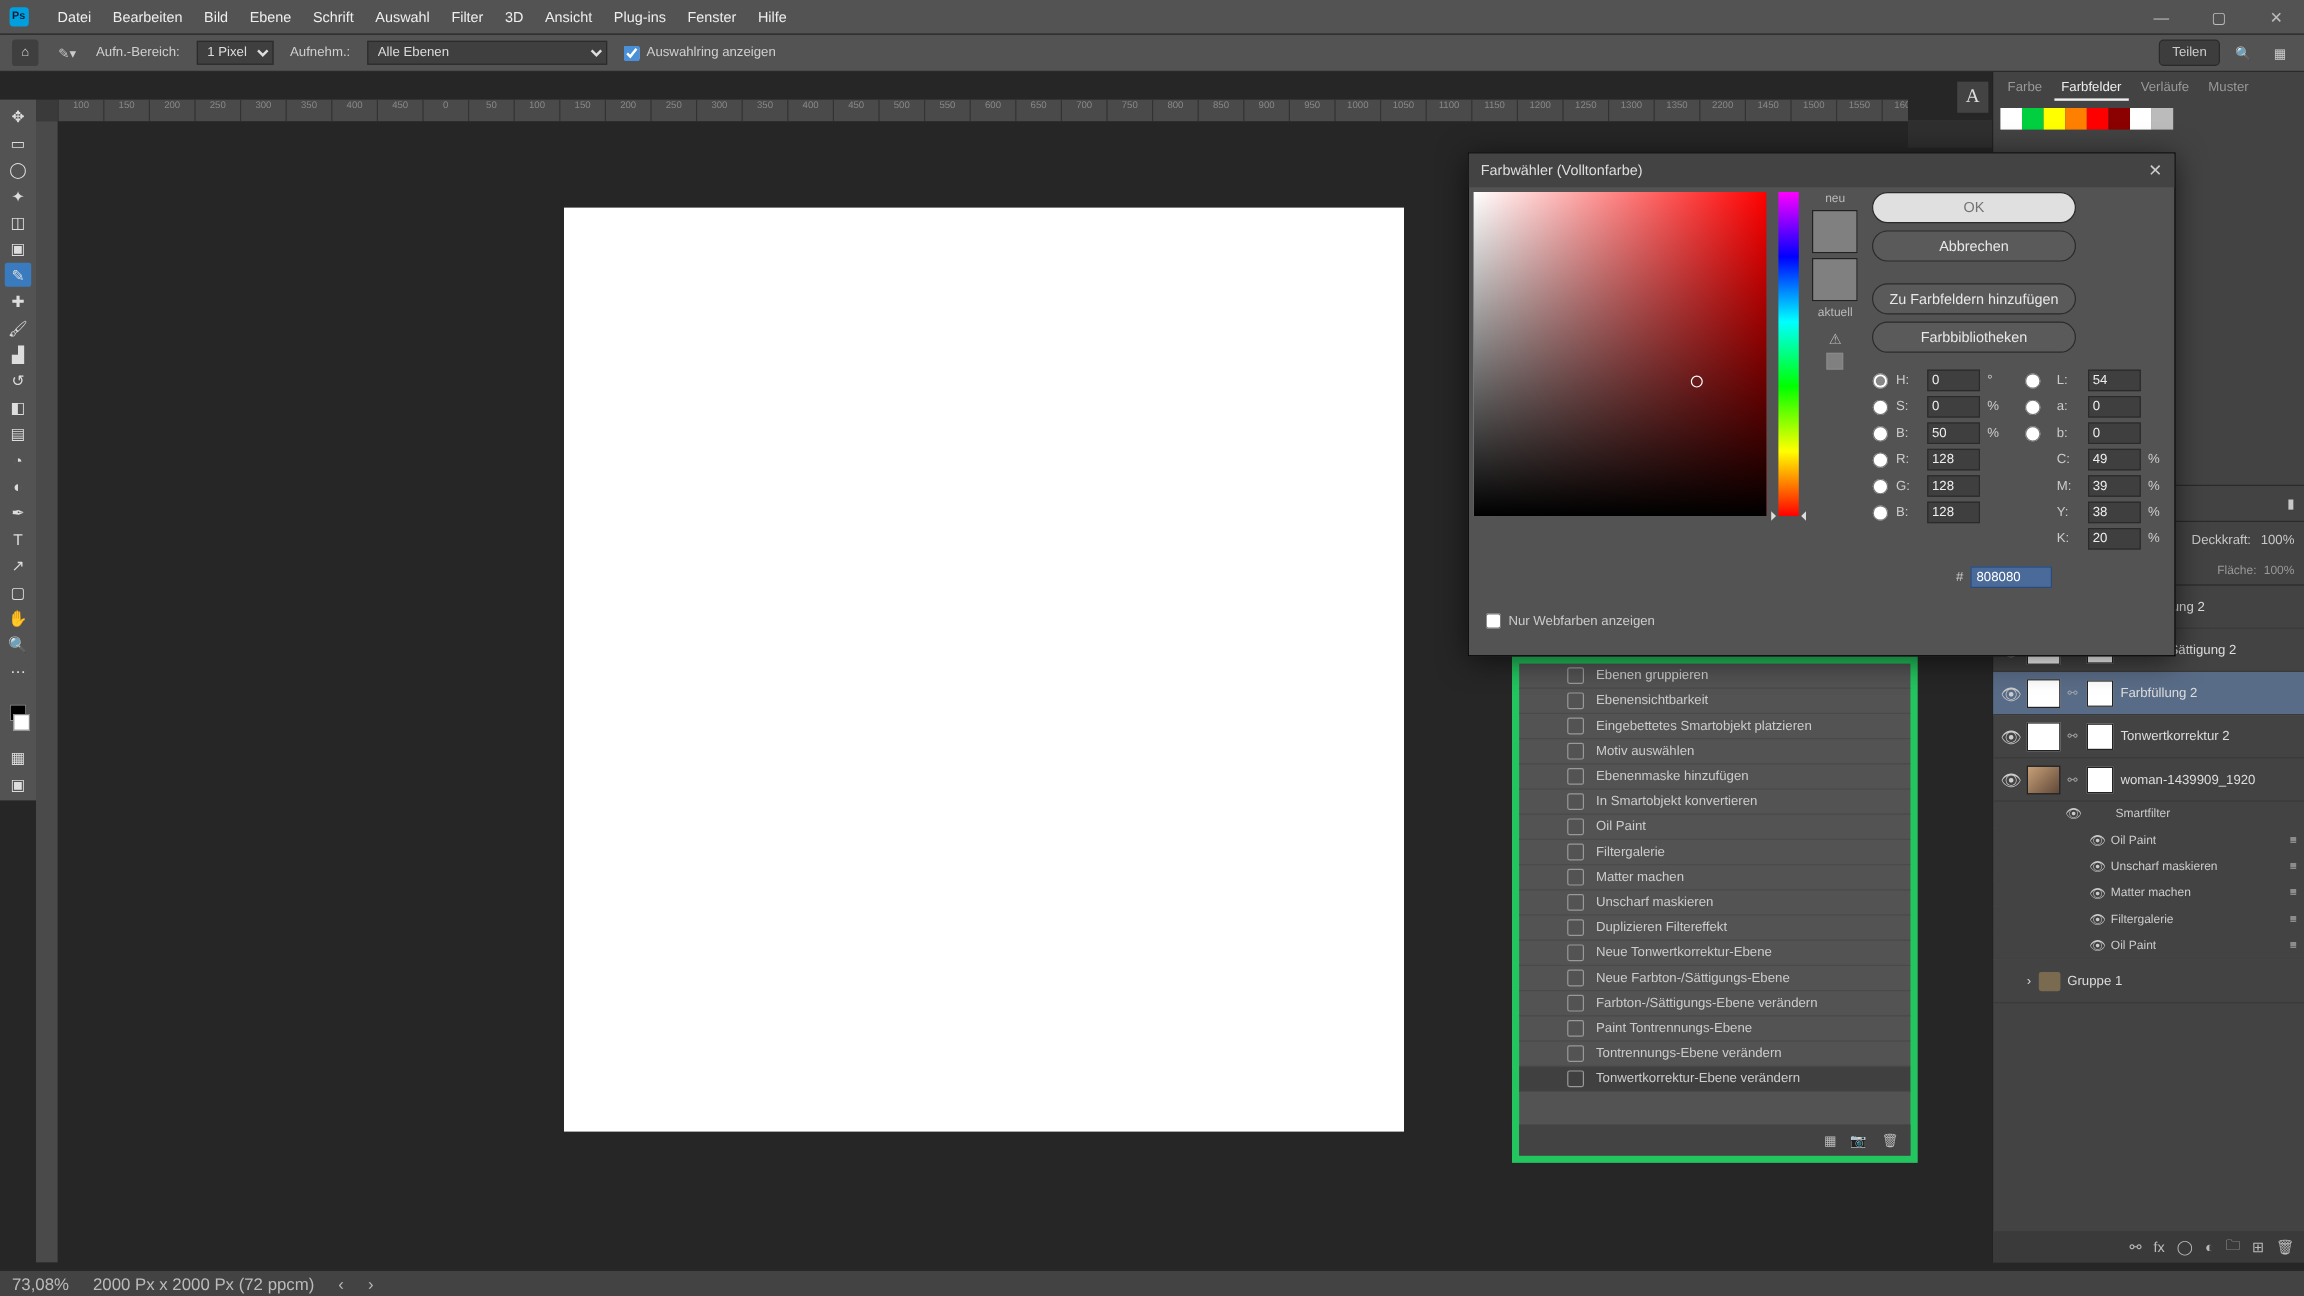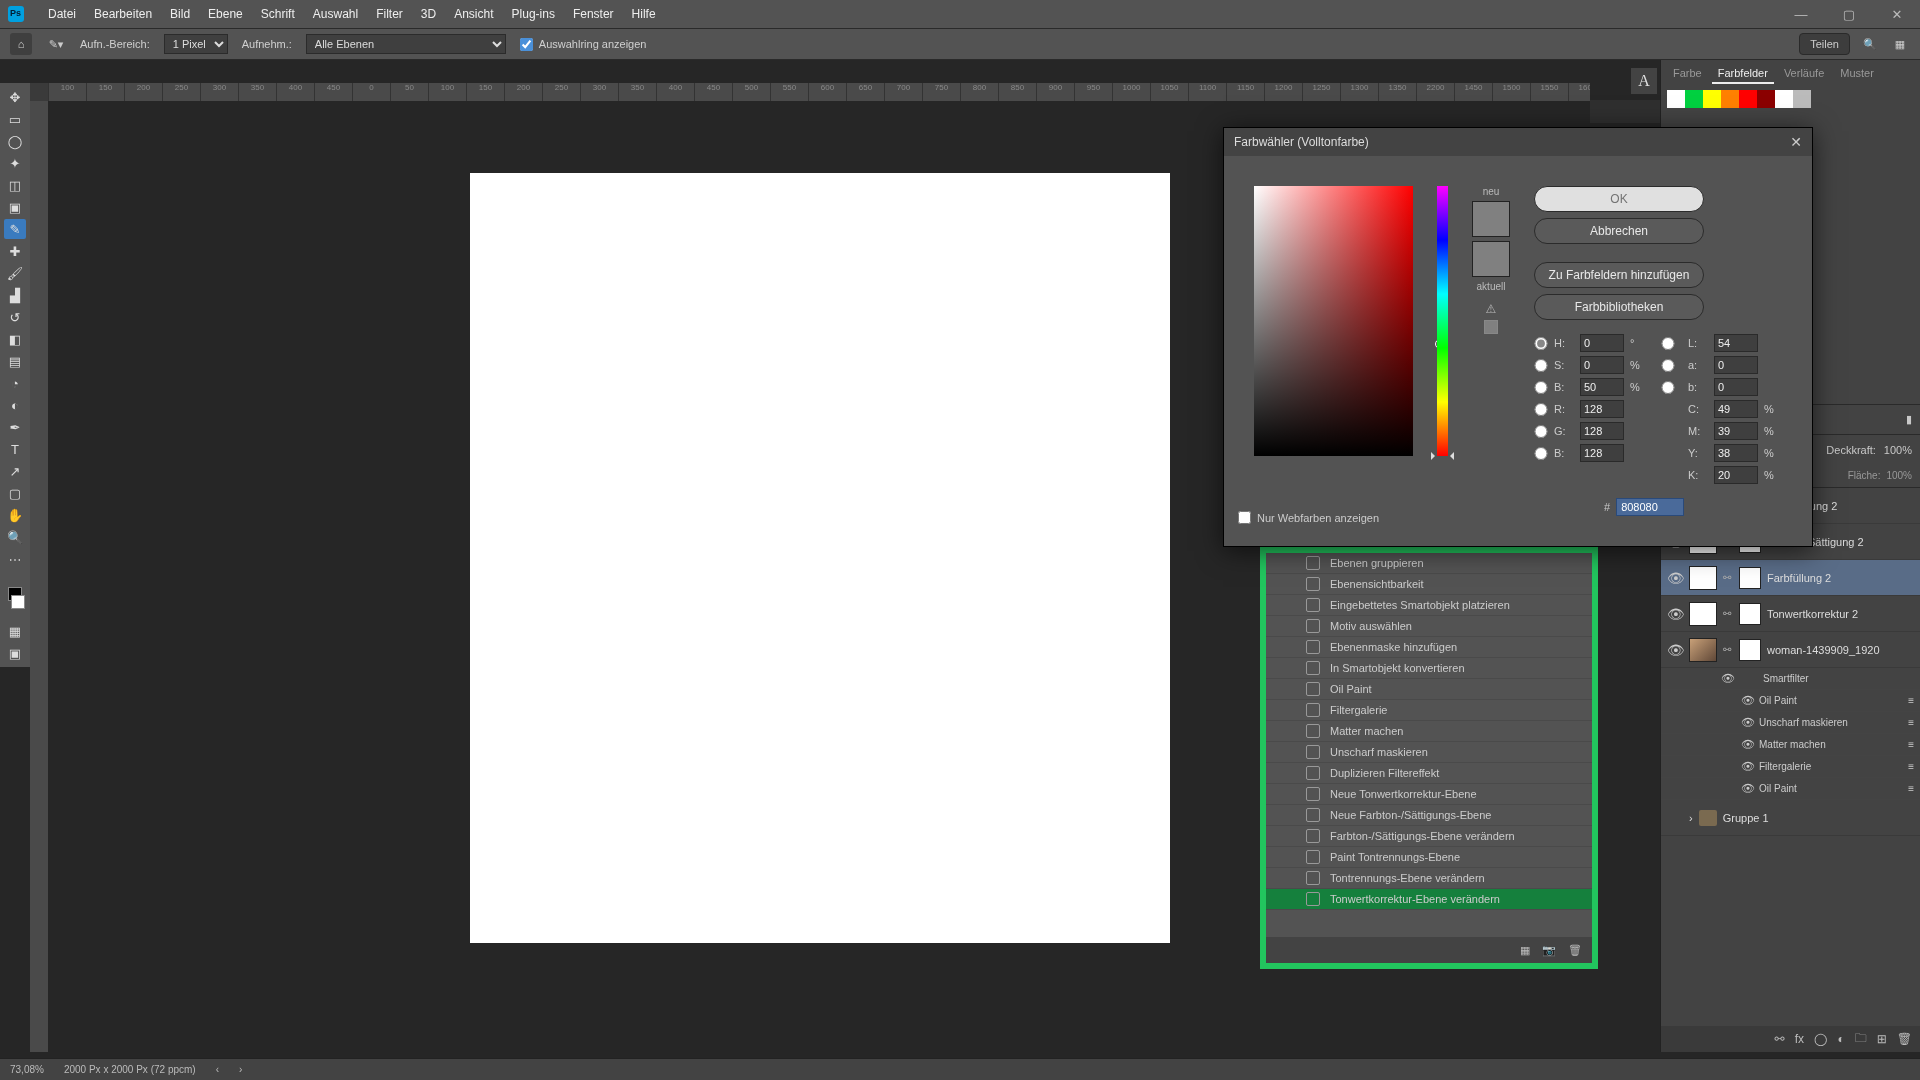--- a/index.html
+++ b/index.html
@@ -39,21 +39,21 @@
 .ruler-h span { flex:none; width:38px; text-align:center; border-left:1px solid #333; }
 .ruler-v { position:absolute; left:0; top:18px; width:18px; bottom:0; background:#4a4a4a; }
 .ruler-corner { position:absolute; left:0; top:0; width:18px; height:18px; background:#3a3a3a; }
 .canvas { position:absolute; left: 440px; top: 90px; width: 700px; height: 770px; background:#fff; }
 
 
 .actions-panel { position:absolute; left: 1260px; top: 547px; width: 338px; height: 422px; background:#535353; border:6px solid #22c55e; }
 .actions-list { overflow:hidden; }
 .action-row { display:flex; align-items:center; gap:10px; padding:3px 8px 3px 40px; font-size:11px; color:#ccc; border-bottom:1px solid #4a4a4a; }
 .action-row .icn { width:14px; height:14px; border:1px solid #999; border-radius:2px; }
-.action-row.sel { background:#15803d; }
+.action-row.sel { background:#404040; }
 .actions-bottom { position:absolute; bottom:0; left:0; right:0; height:26px; background:#434343; display:flex; align-items:center; justify-content:flex-end; gap:12px; padding:0 10px; color:#bbb; }
 
 
 .rightcol { position:absolute; right:0; top:60px; width:260px; bottom:28px; background:#434343; border-left:1px solid #222; }
 .panel-tabs { display:flex; gap:4px; padding:4px 6px 0 6px; font-size:11px; color:#999; }
 .panel-tabs span { padding:3px 6px; }
 .panel-tabs span.active { color:#eee; border-bottom:2px solid #eee; }
 .swatch-row { display:flex; gap:0; padding:6px; }
 .swatch-row div { width:18px; height:18px; }
 .layers-hdr { height:30px; padding:4px 8px; display:flex; align-items:center; gap:8px; border-top:1px solid #2a2a2a; }
@@ -67,41 +67,41 @@
 .layer .link { width:10px; color:#aaa; font-size:10px; }
 .layer .name { flex:1; white-space:nowrap; overflow:hidden; }
 .sub-filter { padding:2px 6px 2px 60px; font-size:10px; color:#ccc; display:flex; align-items:center; gap:8px; min-height:22px; border-bottom:1px solid #444; }
 .sub-filter .vis-sm { width:10px; font-size:11px; color:#ccc; }
 .layers-bottom { position:absolute; bottom:0; left:0; right:0; height:26px; background:#3a3a3a; display:flex; align-items:center; justify-content:flex-end; gap:10px; padding:0 8px; color:#bbb; font-size:12px; }
 
 
 .dialog { position:absolute; left:1223px; top:127px; width:590px; height:420px; background:#535353; border:1px solid #000; box-shadow:0 4px 24px rgba(0,0,0,.6); }
 .dialog-title { height:28px; background:#434343; display:flex; align-items:center; padding:0 10px; font-size:12px; color:#ddd;justify-content:space-between; }
 .dialog-title .x { margin-left:auto; color:#ccc; font-size:14px; cursor:pointer; }
-.picker-body { display:flex; padding:30px; gap:24px; }
+.picker-body { display:flex; padding:4px; gap:10px; }
 .sv-field { width:260px; height:270px; background: linear-gradient(to bottom, rgba(0,0,0,0), #000), linear-gradient(to right, #fff, #f00); position:relative; }
 .sv-cursor { position:absolute; width:10px; height:10px; border:1px solid #fff; border-radius:50%; transform:translate(-50%,-50%); }
 .hue-strip { width:18px; height:270px; background: linear-gradient(to bottom, #ff00ff, #8000ff, #0000ff, #0080ff, #00ffff, #00ff80, #00ff00, #80ff00, #ffff00, #ff8000, #ff0000); position:relative; }
 .hue-arrows { position:absolute; left:-6px; right:-6px; bottom:-4px; height:8px; }
 .hue-arrows::before { content:""; position:absolute; left:0; border:4px solid transparent; border-left-color:#ddd; }
 .hue-arrows::after { content:""; position:absolute; right:0; border:4px solid transparent; border-right-color:#ddd; }
 .preview-col { width:44px; display:flex; flex-direction:column; align-items:center; gap:4px; font-size:10px; color:#bbb; }
 .preview-box { width:38px; height:36px; border:1px solid #222; }
 .fields-col { flex:1; display:flex; flex-direction:column; gap:6px; }
 .btn { background:#5a5a5a; border:1px solid #2b2b2b; border-radius:14px; padding:5px 0; text-align:center; font-size:12px; color:#e8e8e8; width:170px; }
 .btn.primary { background:#e0e0e0; color:#737373; }
 .field-grid { display:grid; grid-template-columns: 14px 20px 44px 18px 28px 20px 44px 18px; gap:4px 6px; align-items:center; font-size:11px; color:#ccc; margin-top:8px; }
 .field-grid input[type=text] { width:44px; background:#3f3f3f; color:#eee; border:1px solid #2a2a2a; font-size:11px; padding:2px 3px; }
 .field-grid input[type=radio] { accent-color:#888; }
 .hex-row { display:flex; align-items:center; gap:6px; font-size:11px; margin-top:8px; padding-left:70px; }
 .hex-row input { width:68px; background:#4a6a9a; color:#fff; border:1px solid #2a4a7a; padding:2px 4px; font-size:11px; }
 .webonly { position:absolute; left:14px; bottom:22px; font-size:11px; color:#ccc; display:flex; align-items:center; gap:6px; }
 
 
-.status { position:absolute; left:0; right:0; bottom:0; height:22px; background:#434343; display:flex; align-items:center; gap:20px; padding:0 10px; font-size:10px; color:#bbb; border-top:1px solid #222; }
+.status { position:absolute; left:0; right:0; bottom:0; height:22px; background:#434343; display:flex; align-items:center; gap:20px; padding:0 10px; font-size:14px; color:#bbb; border-top:1px solid #222; }
 </style>
 </head>
 <body>
 
 <div class="menubar">
   <div class="logo"></div>
   <span>Datei</span>
   <span>Bearbeiten</span>
   <span>Bild</span>
   <span>Ebene</span>

